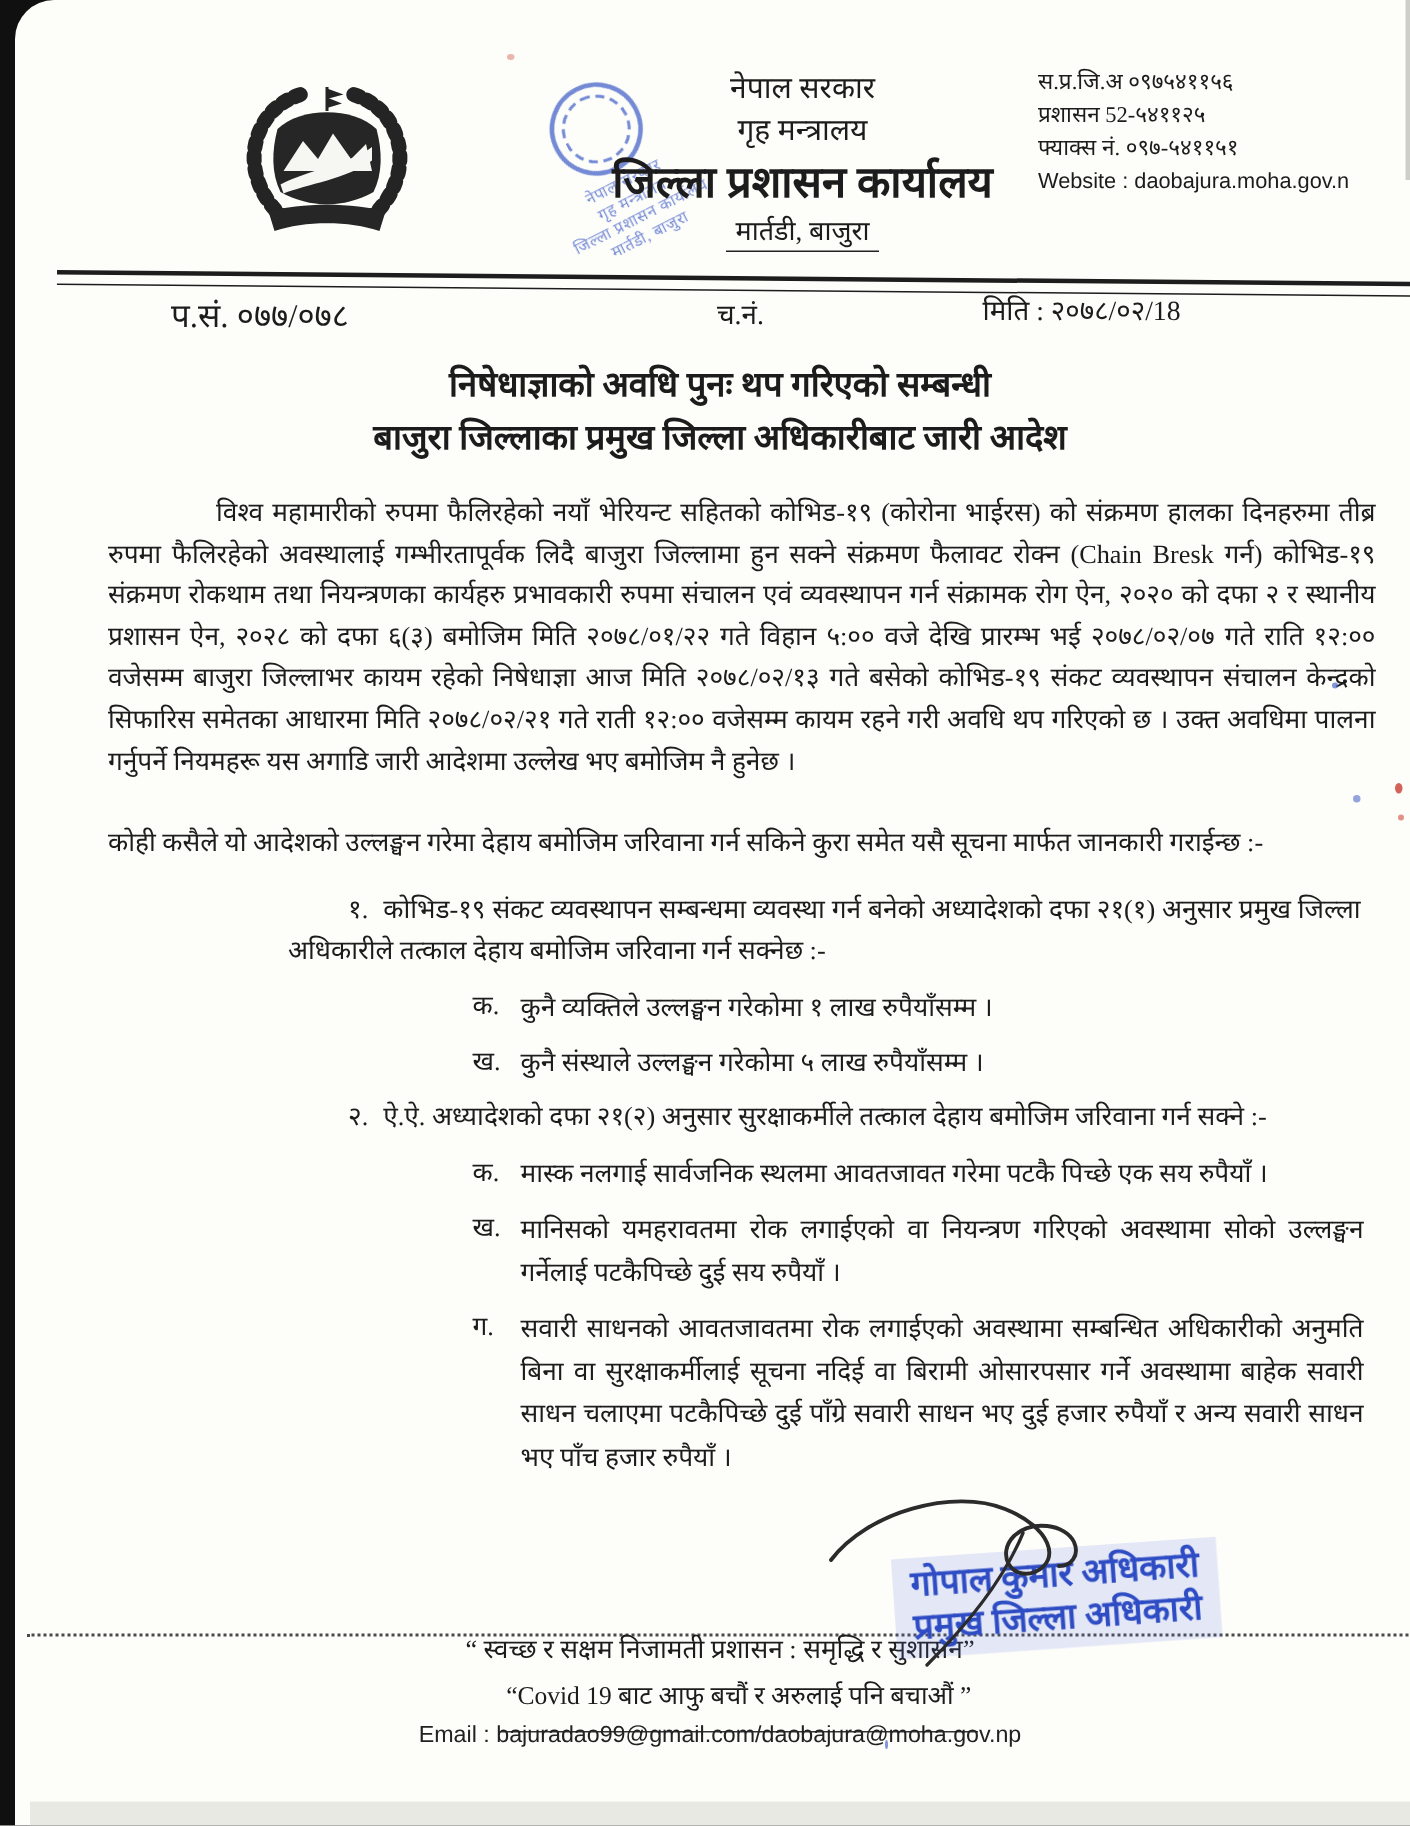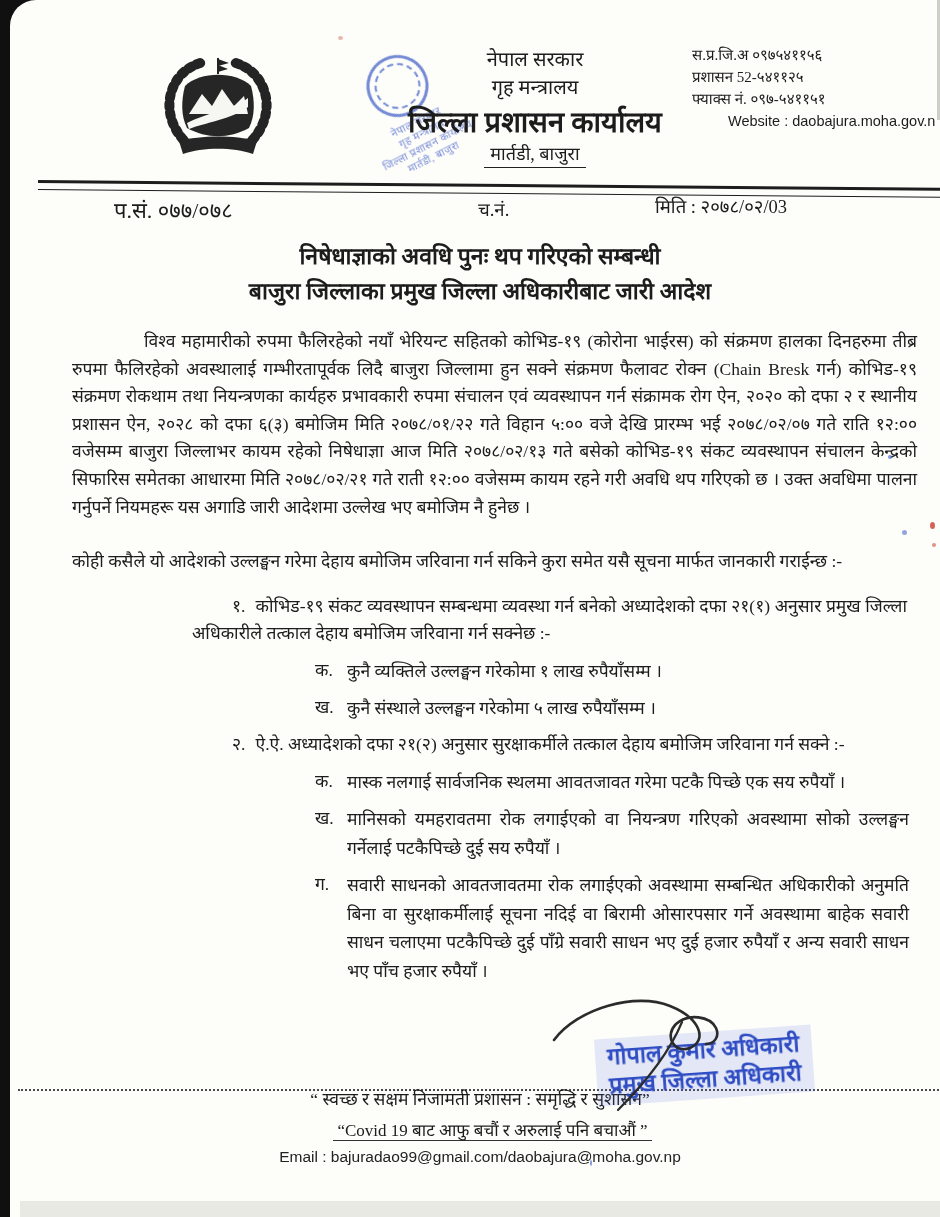--- a/index.html
+++ b/index.html
@@ -27,21 +27,21 @@
   .hstamp .ring::after{content:"";position:absolute;inset:5px;border:2px dashed #4f6acb;border-radius:50%;}
   .hstamp .hline{font-size:10.5px;line-height:13px;letter-spacing:.5px;}
 
   .org{position:absolute;left:330px;top:46px;width:390px;text-align:center;}
   .org .l1{font-size:20px;line-height:26px;}
   .org .l2{font-size:20px;line-height:30px;}
   .org .l3{font-size:29px;font-weight:700;line-height:40px;}
   .org .l4{font-size:18px;line-height:24px;display:inline-block;border-bottom:1.5px solid #222;padding:0 6px 1px;}
 
   .contact{position:absolute;left:682px;top:44px;font-size:15px;line-height:22px;font-family:"Liberation Serif", serif;}
-  .contact .lat{font-family:"Liberation Sans", sans-serif;font-size:14.5px;margin-left:36px;}
+  .contact .lat{font-family:"Liberation Sans", sans-serif;font-size:14.5px;}
 
   .rule{
     position:absolute;left:28px;width:912px;top:180px;height:6px;
     border-top:3px solid #1d1d1d;border-bottom:1.5px solid #1d1d1d;
     transform:rotate(0.5deg);transform-origin:left center;
   }
   .ref{position:absolute;left:104px;top:194px;font-size:22px;}
   .chno{position:absolute;left:468px;top:196px;font-size:18.5px;}
   .dateline{position:absolute;left:645px;top:193px;font-size:18.5px;}
 
@@ -70,21 +70,21 @@
     transform:rotate(-4deg);
     color:#2e4cc4;font-weight:700;font-size:23.5px;line-height:29px;
     background:rgba(90,115,220,.15);padding:4px 12px 5px;
     filter:blur(.3px);white-space:nowrap;
   }
 
   
   .dotline{position:absolute;left:8px;width:932px;top:1089px;border-top:2px dotted #4a4a4a;}
   .motto1{position:absolute;top:1086px;left:0;width:940px;text-align:center;font-size:17.5px;}
   .motto2{position:absolute;top:1118px;left:0;width:940px;text-align:center;font-size:17px;}
-  .motto2 span{border-bottom:1.5px solid #333;padding:0 4px 0;margin-left:25px;}
+  .motto2 span{border-bottom:1.5px solid #333;padding:0 4px 14px;margin-left:25px;}
   .emailline{position:absolute;top:1148px;left:0;width:940px;text-align:center;
     font-family:"Liberation Sans", sans-serif;font-size:15.5px;color:#222;}
 
   .speck{position:absolute;border-radius:50%;}
 </style>
 </head>
 <body>
 
 <div class="page">
 
@@ -121,21 +121,21 @@
     <div>स.प्र.जि.अ ०९७५४११५६</div>
     <div>प्रशासन 52-५४११२५</div>
     <div>फ्याक्स नं. ०९७-५४११५१</div>
     <div class="lat">Website : daobajura.moha.gov.n</div>
   </div>
 
   <div class="rule"></div>
 
   <div class="ref">प.सं. ०७७/०७८</div>
   <div class="chno">च.नं.</div>
-  <div class="dateline">मिति : २०७८/०२/03</div>
+  <div class="dateline">मिति : २०७८/०२/18</div>
 
   <div class="title">
     <div class="t1">निषेधाज्ञाको अवधि पुनः थप गरिएको सम्बन्धी</div>
     <div class="t2">बाजुरा जिल्लाका प्रमुख जिल्ला अधिकारीबाट जारी आदेश</div>
   </div>
 
   <div class="doc-body">
     <div class="para1">विश्व महामारीको रुपमा फैलिरहेको नयाँ भेरियन्ट सहितको कोभिड-१९ (कोरोना भाईरस) को संक्रमण हालका दिनहरुमा तीब्र रुपमा फैलिरहेको अवस्थालाई गम्भीरतापूर्वक लिदै बाजुरा जिल्लामा हुन सक्ने संक्रमण फैलावट रोक्न (Chain Bresk गर्न) कोभिड-१९ संक्रमण रोकथाम तथा नियन्त्रणका कार्यहरु प्रभावकारी रुपमा संचालन एवं व्यवस्थापन गर्न संक्रामक रोग ऐन, २०२० को दफा २ र स्थानीय प्रशासन ऐन, २०२८ को दफा ६(३) बमोजिम मिति २०७८/०१/२२ गते विहान ५:०० वजे देखि प्रारम्भ भई २०७८/०२/०७ गते राति १२:०० वजेसम्म बाजुरा जिल्लाभर कायम रहेको निषेधाज्ञा आज मिति २०७८/०२/१३ गते बसेको कोभिड-१९ संकट व्यवस्थापन संचालन केन्द्रको सिफारिस समेतका आधारमा मिति २०७८/०२/२१ गते राती १२:०० वजेसम्म कायम रहने गरी अवधि थप गरिएको छ । उक्त अवधिमा पालना गर्नुपर्ने नियमहरू यस अगाडि जारी आदेशमा उल्लेख भए बमोजिम नै हुनेछ ।</div>
     <div class="para2">कोही कसैले यो आदेशको उल्लङ्घन गरेमा देहाय बमोजिम जरिवाना गर्न सकिने कुरा समेत यसै सूचना मार्फत जानकारी गराईन्छ :-</div>
     <div class="order-list">

